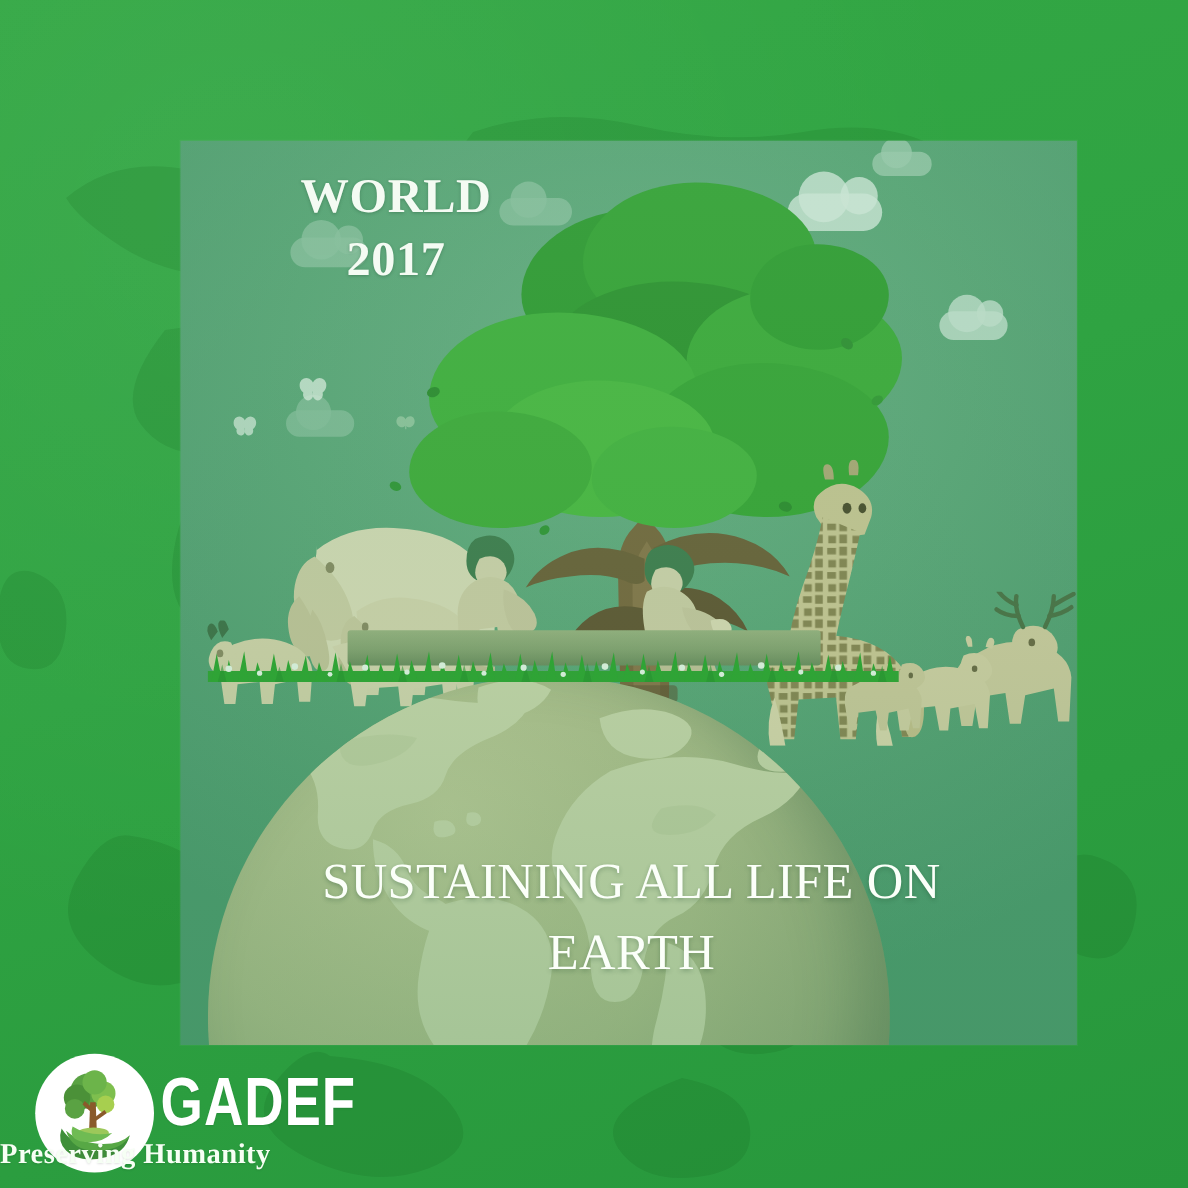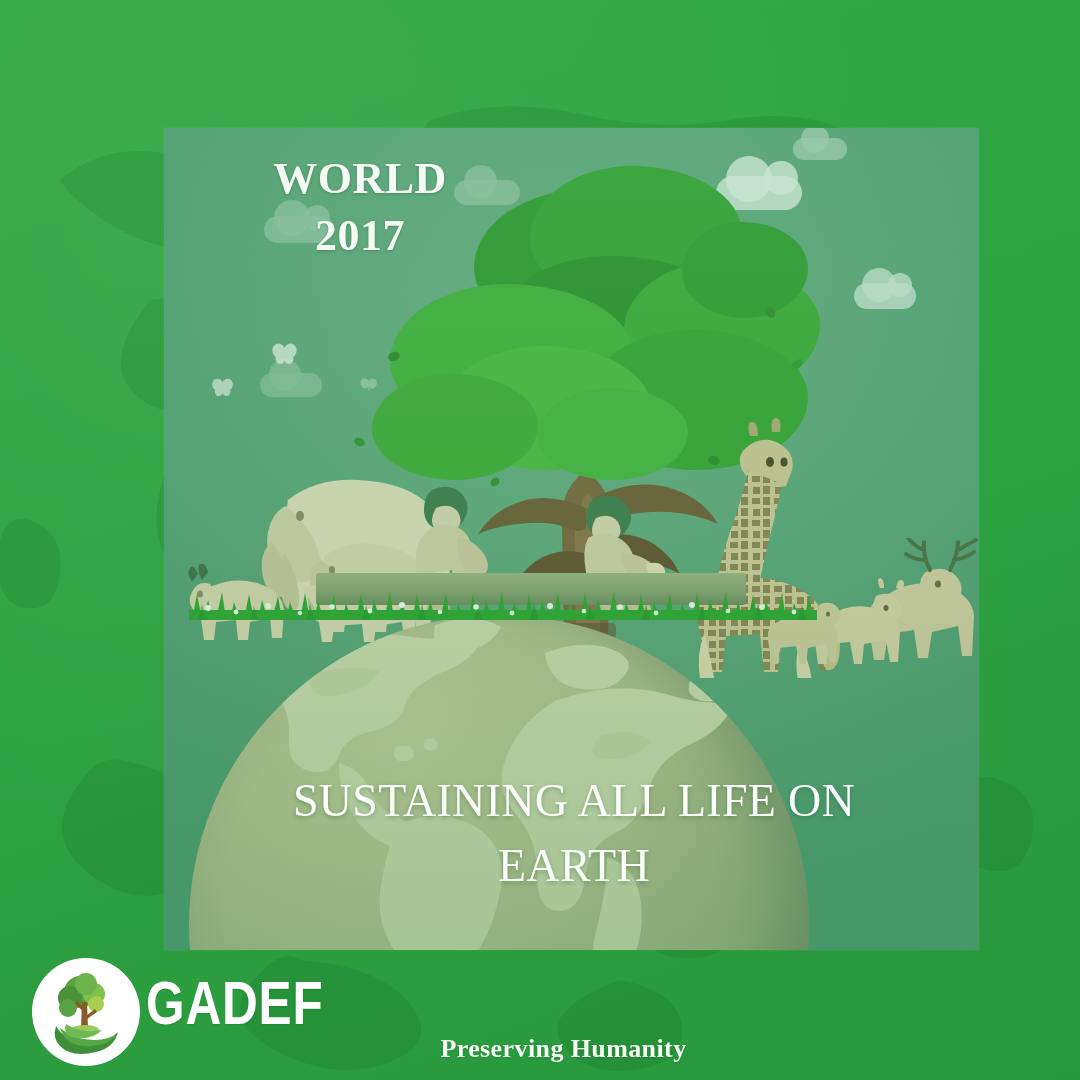--- a/index.html
+++ b/index.html
@@ -149,28 +149,26 @@
     font-weight:700;
     font-size:62px;
     line-height:62px;
     letter-spacing:1px;
     transform:scaleX(.80);
     transform-origin:left center;
     text-shadow:0 1px 2px rgba(0,0,0,.10);
   }
   #footer-slogan {
     position:absolute; left:0; top:84px; width:1080px;
-    text-align:center;
     color:#f6fff4;
     font-family:"Liberation Serif", serif;
     font-weight:700;
     font-size:26px;
     letter-spacing:.4px;
     text-shadow:0 1px 2px rgba(0,0,0,.12);
-    padding-left:47px;
   }
 </style>
 </head>
 <body>
 
 <div id="poster">
 
   <div class="map-watermark">
     <svg viewBox="0 0 1080 1080" preserveAspectRatio="none">
       <g fill="#1d7a2c">

